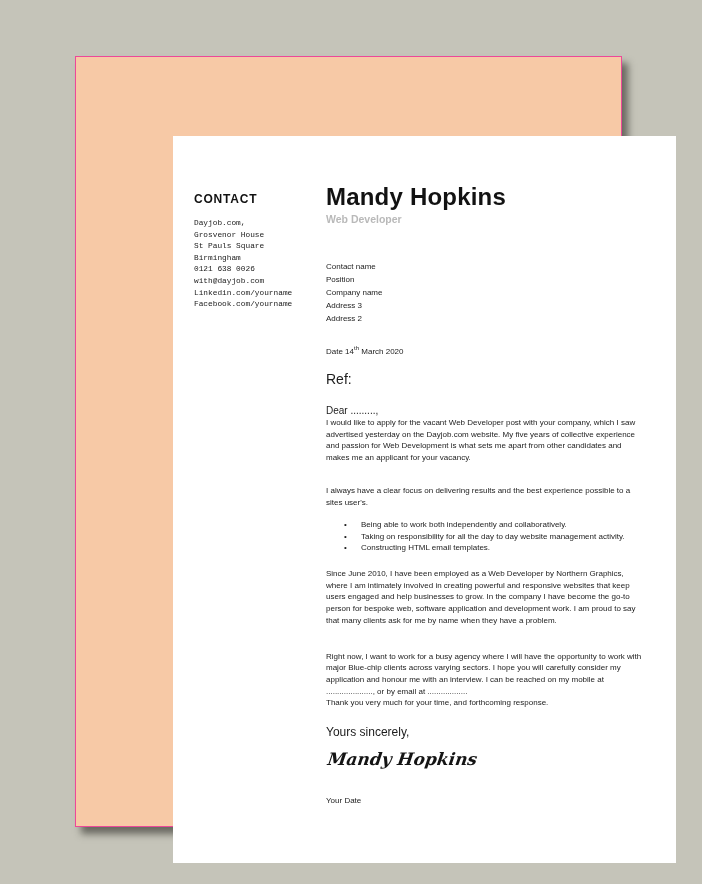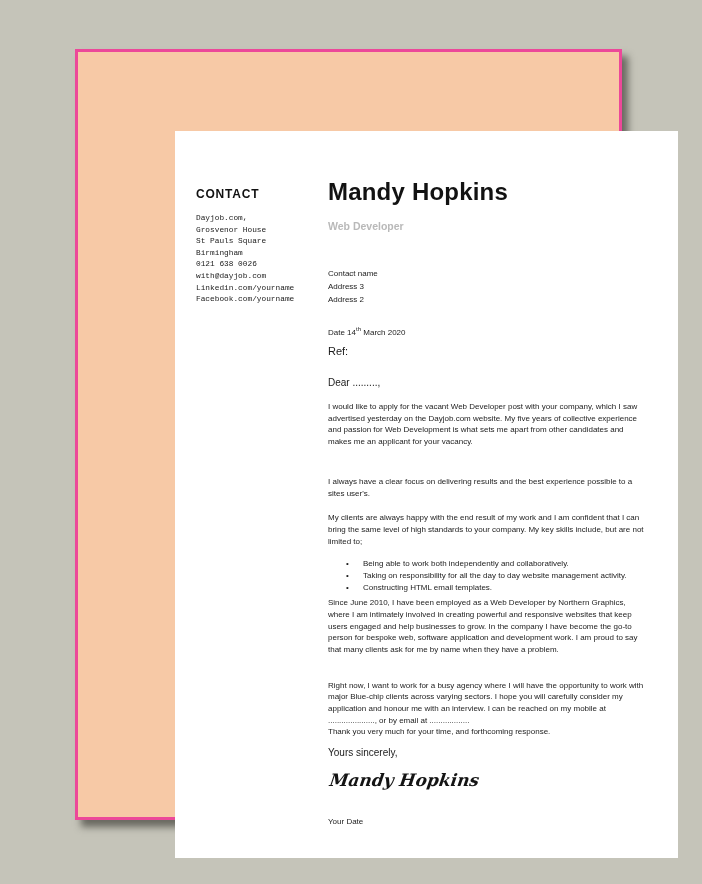--- a/index.html
+++ b/index.html
@@ -11,23 +11,23 @@
   }
   *{margin:0;padding:0;box-sizing:border-box;}
   html,body{width:702px;height:884px;overflow:hidden;}
   body{
     background:var(--background);
     font-family:"Liberation Sans", sans-serif;
     color:var(--text);
     position:relative;
   }
   .frame{
-    position:absolute;left:75px;top:49px;width:547px;height:771px;
+    position:absolute;left:75px;top:56px;width:547px;height:771px;
     background:var(--frame);
-    border:3px solid #ec4899;
+    border:1px solid #ec4899;
     box-shadow:6px 7px 7px rgba(45,45,38,0.6);
   }
   .page{
     position:absolute;left:97px;top:79px;width:503px;height:727px;
     background:var(--page);
   }
   
   .contact-col{
     position:absolute;left:21px;top:56px;width:120px;
   }
@@ -40,40 +40,40 @@
   }
   
   .main-col{
     position:absolute;left:153px;top:47px;width:320px;
   }
   .applicant-name{
     font-size:24px;line-height:28px;font-weight:bold;color:#121212;
     letter-spacing:0.2px;
   }
   .applicant-title{
-    margin-top:14px;font-size:10.5px;line-height:13px;font-weight:bold;
+    margin-top:2px;font-size:10.5px;line-height:13px;font-weight:bold;
     color:var(--subtitle);
   }
   .recipient{margin-top:34px;}
   .recipient-line{font-size:8px;line-height:13px;}
   .date-line{margin-top:21px;font-size:8px;line-height:12px;}
   .date-line sup{font-size:6px;vertical-align:super;line-height:0;}
-  .ref-line{margin-top:6px;font-size:11px;line-height:12px;}
+  .ref-line{margin-top:15px;font-size:14px;line-height:12px;}
   .salutation{margin-top:20px;font-size:10px;line-height:12px;}
   .para{font-size:8px;line-height:11.7px;text-align:left;}
-  .p1{margin-top:12px;}
-  .p2{margin-top:28px;}
+  .p1{}
+  .p2{margin-top:21px;}
   .p3{margin-top:13px;}
   .bullets{margin-top:11px;padding-left:18px;list-style:none;}
   .bullet-item{display:flex;font-size:8px;line-height:11.6px;}
   .bullet-dot{width:17px;flex:0 0 17px;font-size:8px;}
-  .p4{margin-top:4px;}
+  .p4{margin-top:14px;}
   .p5{margin-top:24px;}
   .thanks{}
-  .valediction{margin-top:9px;font-size:10px;line-height:12px;}
+  .valediction{margin-top:17px;font-size:12px;line-height:12px;}
   .signature{
     margin-top:8px;
     font-family:"DejaVu Serif", serif;
     font-style:italic;font-weight:bold;
     font-size:17px;line-height:26px;
     transform:skewX(-8deg);
     transform-origin:left bottom;
     color:#141414;
   }
   .typed-name{margin-top:23px;font-size:8px;line-height:12px;}
@@ -95,35 +95,36 @@
       <div class="contact-line">Linkedin.com/yourname</div>
       <div class="contact-line">Facebook.com/yourname</div>
     </div>
 
     <div class="main-col">
       <div class="applicant-name">Mandy Hopkins</div>
       <div class="applicant-title">Web Developer</div>
 
       <div class="recipient">
         <div class="recipient-line">Contact name</div>
+        <div class="recipient-line">Position</div>
+        <div class="recipient-line">Company name</div>
         <div class="recipient-line">Address 3</div>
         <div class="recipient-line">Address 2</div>
       </div>
 
       <div class="date-line"><span>Date 14</span><sup>th</sup><span> March 2020</span></div>
 
       <div class="ref-line">Ref:</div>
 
       <div class="salutation">Dear .........,</div>
 
       <div class="para p1">I would like to apply for the vacant Web Developer post with your company, which I saw advertised yesterday on the Dayjob.com website. My five years of collective experience and passion for Web Development is what sets me apart from other candidates and makes me an applicant for your vacancy.</div>
 
       <div class="para p2">I always have a clear focus on delivering results and the best experience possible to a sites user's.</div>
 
-      <div class="para p3">My clients are always happy with the end result of my work and I am confident that I can bring the same level of high standards to your company. My key skills include, but are not limited to;</div>
 
       <ul class="bullets">
         <li class="bullet-item">
             <span class="bullet-dot">•</span>
             <span>Being able to work both independently and collaboratively.</span>
           </li>
         <li class="bullet-item">
             <span class="bullet-dot">•</span>
             <span>Taking on responsibility for all the day to day website management activity.</span>
           </li>

